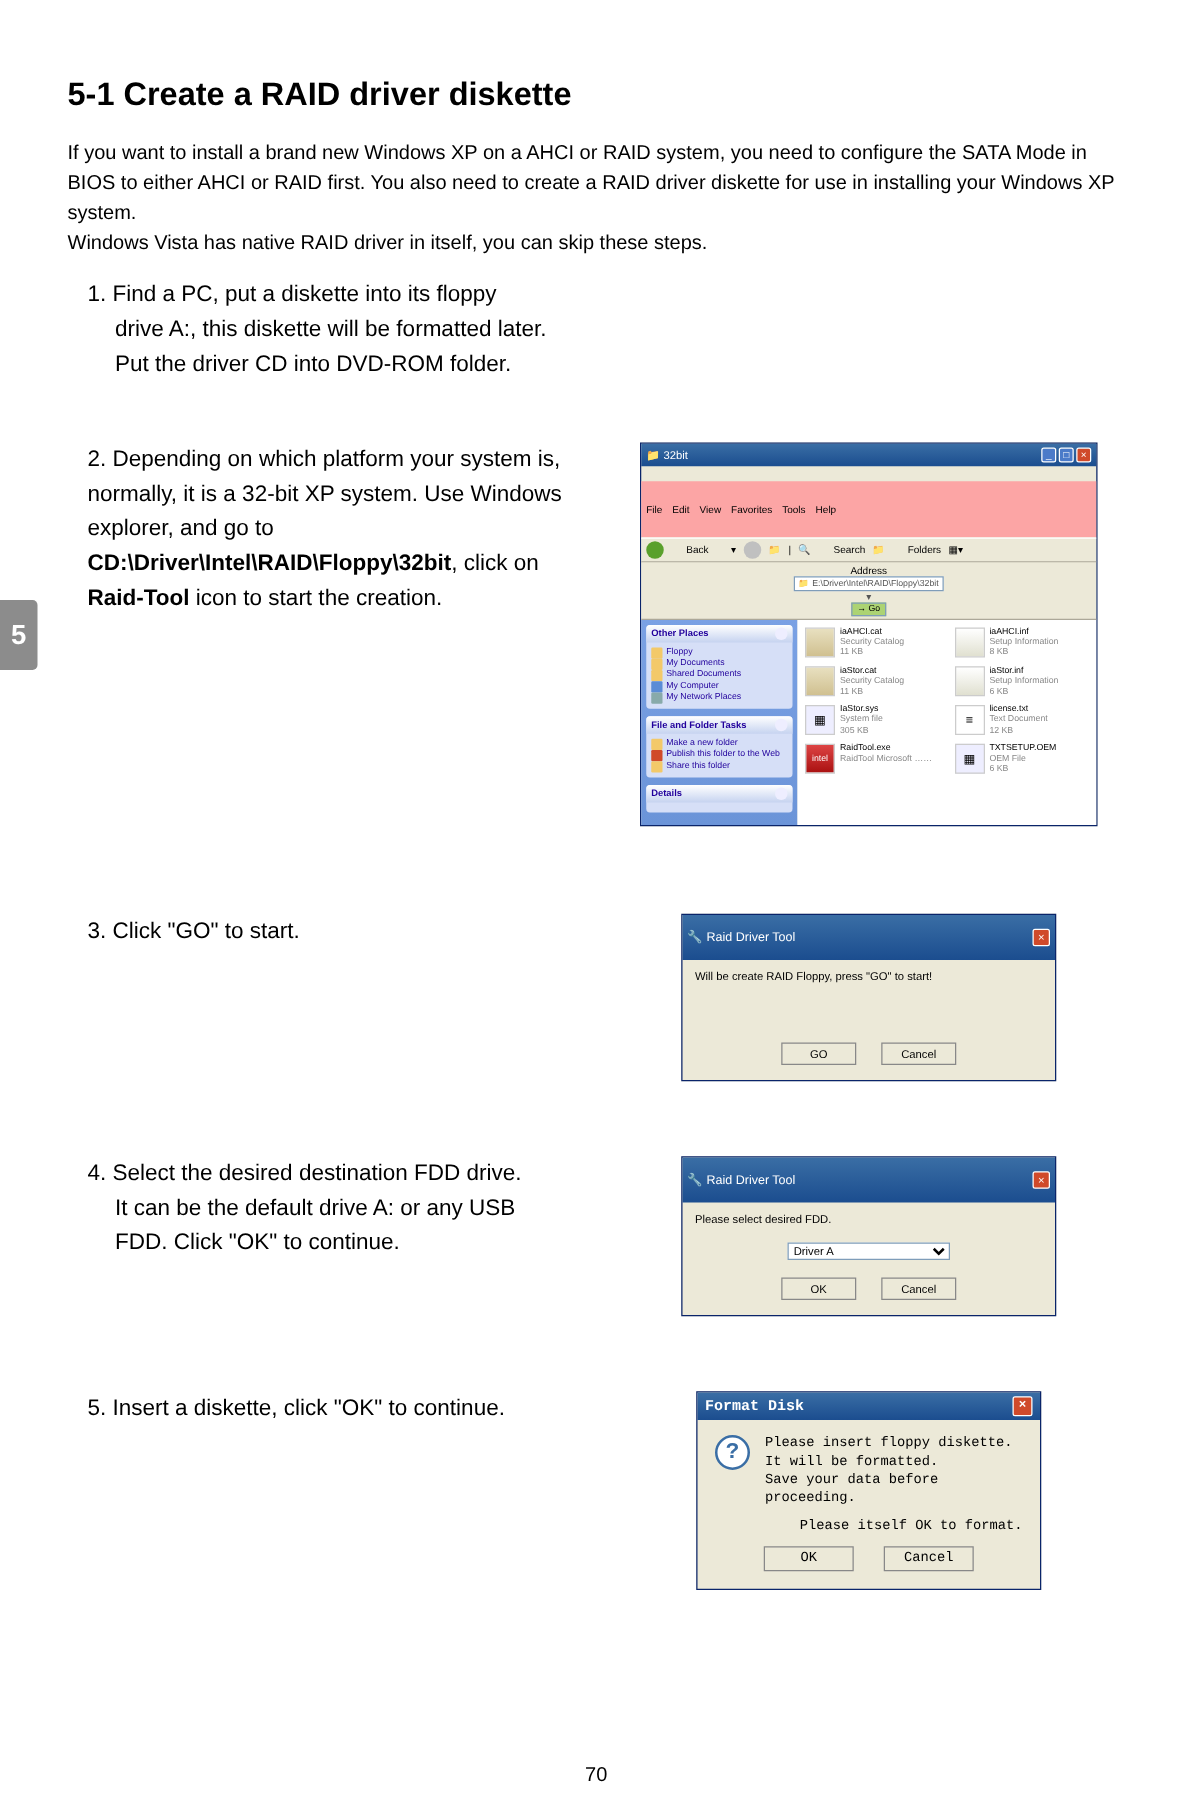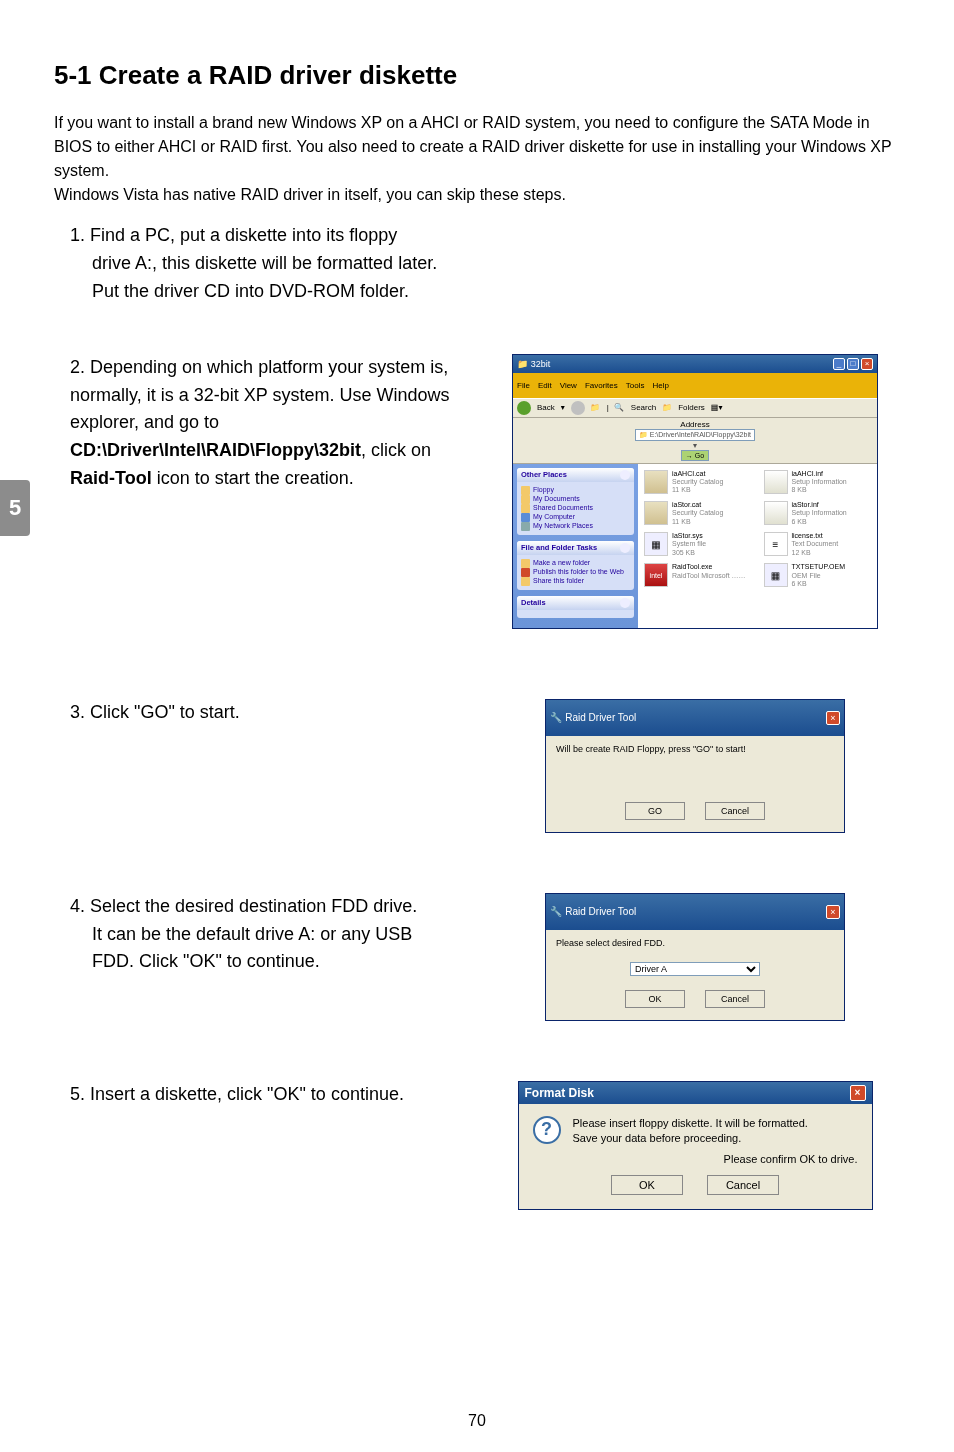--- a/index.html
+++ b/index.html
@@ -71,23 +71,23 @@
     color: #fff;
     display: flex;
     align-items: center;
     padding: 0 4px;
     font-size: 9px;
     justify-content: space-between;
   }
   .titlebar .ctrls { display: flex; gap: 2px; }
   .titlebar .ctrl { width: 12px; height: 12px; background: #4b7bc9; border: 1px solid #fff; border-radius: 2px; display:flex;align-items:center;justify-content:center;font-size:8px;color:#fff;}
   .titlebar .ctrl.close { background:#d04a2a; }
-  .menubar { background:#eab308; padding:8px 4px; font-size:8px; color:#000; display:flex; gap:8px;}
+  .menubar { background:#fca5a5; padding:18px 4px; font-size:8px; color:#000; display:flex; gap:8px;margin-top:12px;}
   .toolbar { background:#ece9d8; padding:2px 4px; font-size:8px; display:flex; align-items:center; gap:6px; border-top:1px solid #fff; border-bottom:1px solid #aca899;}
-  .toolbar .btn { display:flex;align-items:center;gap:6px;}
+  .toolbar .btn { display:flex;align-items:center;gap:18px;}
   .toolbar .circ { width:14px;height:14px;border-radius:50%;background:#5aa02c;display:inline-block;}
   .toolbar .circ.disabled{background:#c0c0c0;}
   .addrbar { background:#ece9d8; padding:2px 4px; font-size:8px; display:flex; align-items:center; gap:0; border-bottom:1px solid #aca899;flex-direction:column;}
   .addrbar .addr-input{flex:1;background:#fff;border:1px solid #7f9db9;padding:1px 3px;font-size:7px;color:#555;}
   .addrbar .go{background:#acd373;border:1px solid #7f9db9;padding:1px 4px;font-size:7px;}
   .explorer-body{display:flex;}
   .sidebar{width:125px;background:linear-gradient(#7aa1e4,#6b94d8);padding:4px;}
   .side-panel{background:#d6dff7;border-radius:3px;margin-bottom:6px;padding:3px 4px 5px 4px;}
   .side-panel .sp-title{background:linear-gradient(#fff,#c6d3f0);color:#21009c;font-size:7.5px;font-weight:bold;padding:2px 4px;margin:-3px -4px 3px -4px;border-radius:3px 3px 0 0;display:flex;justify-content:space-between;}
   .side-panel .sp-title .chev{width:10px;height:10px;border-radius:50%;background:#eef;display:inline-block;}
@@ -116,24 +116,25 @@
   }
   .dlg .dtitle{height:36px;background:linear-gradient(#3a6ea5,#1b4d8f);color:#fff;display:flex;align-items:center;justify-content:space-between;padding:0 4px;font-size:10px;}
   .dlg .dclose{width:14px;height:14px;background:#d04a2a;border:1px solid #fff;border-radius:2px;display:flex;align-items:center;justify-content:center;color:#fff;font-size:9px;}
   .dlg .dbody{padding:8px 10px 12px 10px;}
   .dlg .note{font-size:9px;color:#000;margin-bottom:28px;}
   .dlg .btns{display:flex;justify-content:center;gap:20px;}
   .dlg .dbtn{width:60px;height:18px;background:#ece9d8;border:1px solid #888;font-size:9px;display:flex;align-items:center;justify-content:center;}
   .dlg select.dsel{width:130px;font-size:9px;border:1px solid #7f9db9;background:#fff;margin:14px auto 14px auto;display:block;}
   
   .msg {
-    width: 355px;
+    width: 276px;
     border:1px solid #0a246a;
     background:#ece9d8;
     font-size:11px;
+    font-family:Liberation Mono, monospace;
   }
   .msg .mtitle{height:22px;background:linear-gradient(#3a6ea5,#1b4d8f);color:#fff;display:flex;align-items:center;justify-content:space-between;padding:0 6px;font-size:12px;font-weight:bold;}
   .msg .mclose{width:16px;height:16px;background:#d04a2a;border:1px solid #fff;border-radius:2px;display:flex;align-items:center;justify-content:center;color:#fff;font-size:10px;}
   .msg .mbody{padding:12px 14px 14px 14px;}
   .msg .mrow{display:flex;gap:12px;margin-bottom:8px;}
   .msg .qicon{width:28px;height:28px;border-radius:50%;background:#fff;border:2px solid #3a6ea5;color:#3a6ea5;font-size:18px;font-weight:bold;display:flex;align-items:center;justify-content:center;flex:none;}
   .msg .mtext{font-size:11px;line-height:1.35;}
   .msg .confirm{text-align:right;font-size:11px;margin:6px 0 10px 0;}
   .msg .mbtns{display:flex;justify-content:center;gap:24px;}
   .msg .mbtn{width:72px;height:20px;background:#ece9d8;border:1px solid #888;font-size:11px;display:flex;align-items:center;justify-content:center;}
@@ -349,21 +350,21 @@
           <span class="mclose">×</span>
         </div>
       <div class="mbody">
         <div class="mrow">
           <div class="qicon">?</div>
           <div class="mtext">
             <div>Please insert floppy diskette.  It will be formatted.</div>
             <div>Save your data before proceeding.</div>
           </div>
         </div>
-        <div class="confirm">Please confirm OK to drive.</div>
+        <div class="confirm">Please itself OK to format.</div>
         <div class="mbtns">
           <div class="mbtn">OK</div>
           <div class="mbtn">Cancel</div>
         </div>
       </div>
     </div>
   </div>
 </div>
 
 <div class="pagenum">70</div>

